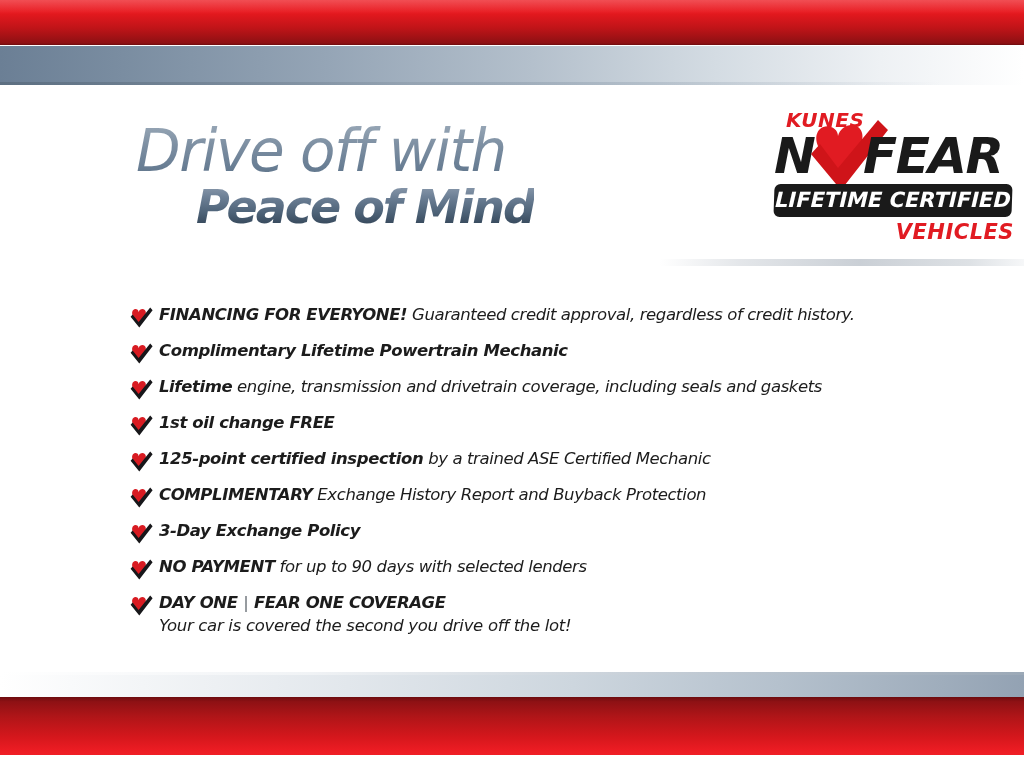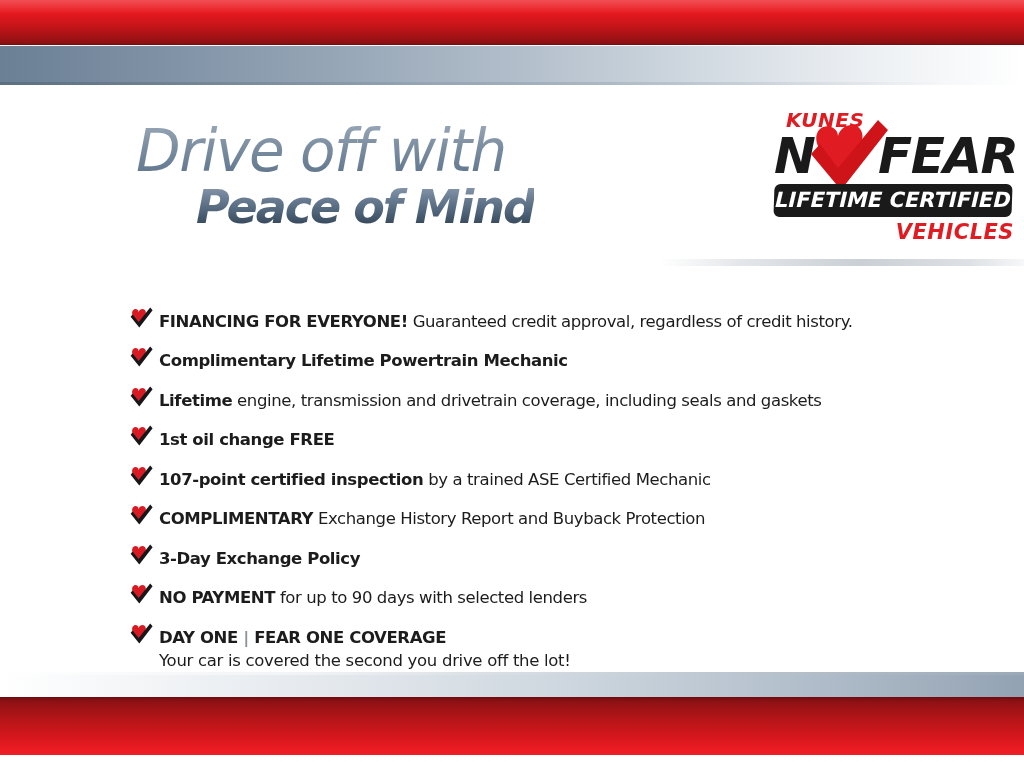--- a/index.html
+++ b/index.html
@@ -153,21 +153,21 @@
     font-family: "DejaVu Sans", sans-serif;
     font-weight: bold;
     font-style: italic;
     font-size: 50px;
     letter-spacing: -2px;
     color: #1a1a1a;
     line-height: 56px;
   }
   .logo-fear {
     position: absolute;
-    left: 106px;
+    left: 91px;
     top: 0px;
     font-family: "DejaVu Sans", sans-serif;
     font-weight: bold;
     font-style: italic;
     font-size: 50px;
     letter-spacing: -1.5px;
     color: #1a1a1a;
     line-height: 56px;
   }
   .logo-heartcheck {
@@ -230,26 +230,26 @@
   }
   .bullet-icon {
     flex: 0 0 auto;
     width: 23px;
     height: 21px;
     margin-top: 2px;
     margin-right: 6px;
   }
   .bullet-text {
     font-family: "DejaVu Sans", sans-serif;
+    font-style: italic;
     font-size: 16.5px;
     color: #1c1c1c;
     line-height: 1.18;
     letter-spacing: -0.4px;
     white-space: nowrap;
-    margin-top: 7px;
   }
   .bullet-text .b {
     font-weight: bold;
   }
   .bullet-text .sep {
     color: #8e9398;
     font-weight: bold;
   }
   .bullet-sub {
     display: block;
@@ -330,21 +330,21 @@
         <path d="M2.6 7.6 L8.6 15.0 L20.2 0.6 L22.6 3.3 L9.3 20.5 L0.6 9.8 Z" fill="#17171a"></path>
       </svg>
       <span class="bullet-text"><span class="b">1st oil change FREE</span><span></span></span>
     </div>
 
     <div class="bullet-row">
       <svg class="bullet-icon" viewBox="0 0 23 21">
         <path d="M8.6 5.2 C8.6 2.4, 5.2 1.1, 3.3 3.0 C1.1 5.1, 2.0 9.0, 5.6 12.6 L9.2 16.2 L13.3 11.4 C16.3 7.9, 16.6 4.2, 14.5 2.7 C12.4 1.2, 9.2 2.6, 8.6 5.2 Z" fill="#d81b22"></path>
         <path d="M2.6 7.6 L8.6 15.0 L20.2 0.6 L22.6 3.3 L9.3 20.5 L0.6 9.8 Z" fill="#17171a"></path>
       </svg>
-      <span class="bullet-text"><span class="b">107-point certified inspection</span><span> by a trained ASE Certified Mechanic</span></span>
+      <span class="bullet-text"><span class="b">125-point certified inspection</span><span> by a trained ASE Certified Mechanic</span></span>
     </div>
 
     <div class="bullet-row">
       <svg class="bullet-icon" viewBox="0 0 23 21">
         <path d="M8.6 5.2 C8.6 2.4, 5.2 1.1, 3.3 3.0 C1.1 5.1, 2.0 9.0, 5.6 12.6 L9.2 16.2 L13.3 11.4 C16.3 7.9, 16.6 4.2, 14.5 2.7 C12.4 1.2, 9.2 2.6, 8.6 5.2 Z" fill="#d81b22"></path>
         <path d="M2.6 7.6 L8.6 15.0 L20.2 0.6 L22.6 3.3 L9.3 20.5 L0.6 9.8 Z" fill="#17171a"></path>
       </svg>
       <span class="bullet-text"><span class="b">COMPLIMENTARY</span><span> Exchange History Report and Buyback Protection</span></span>
     </div>
 

